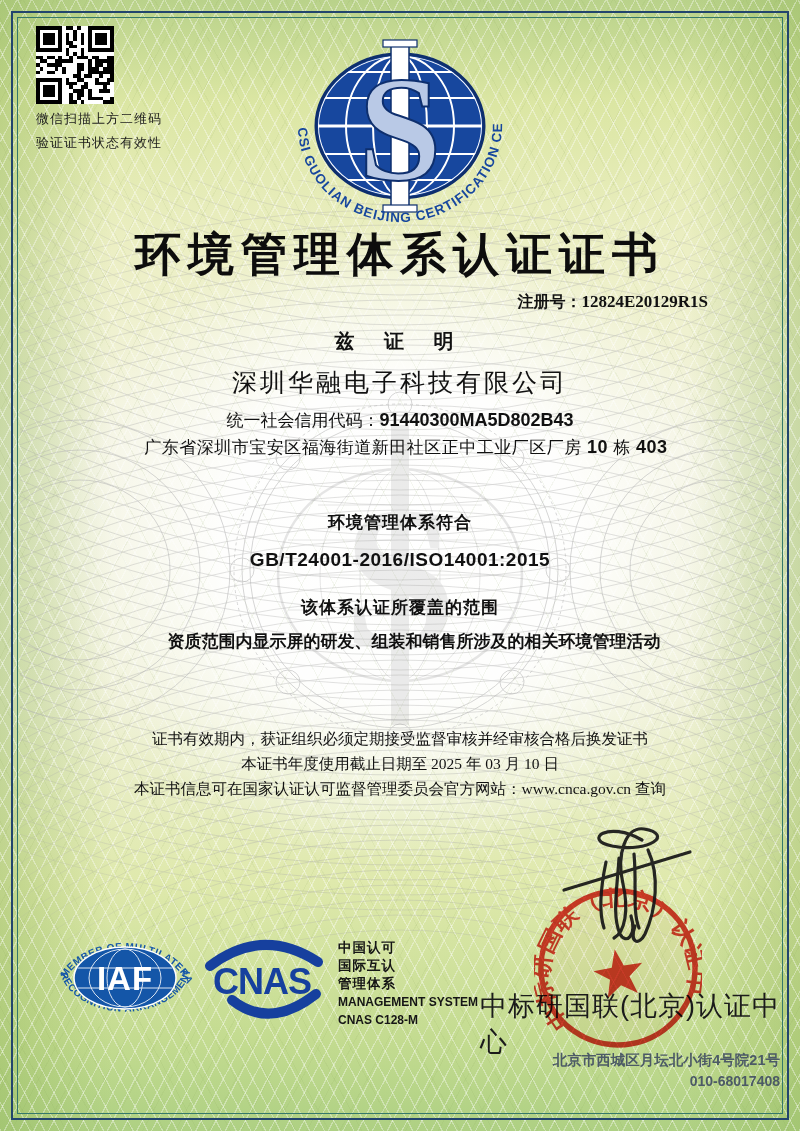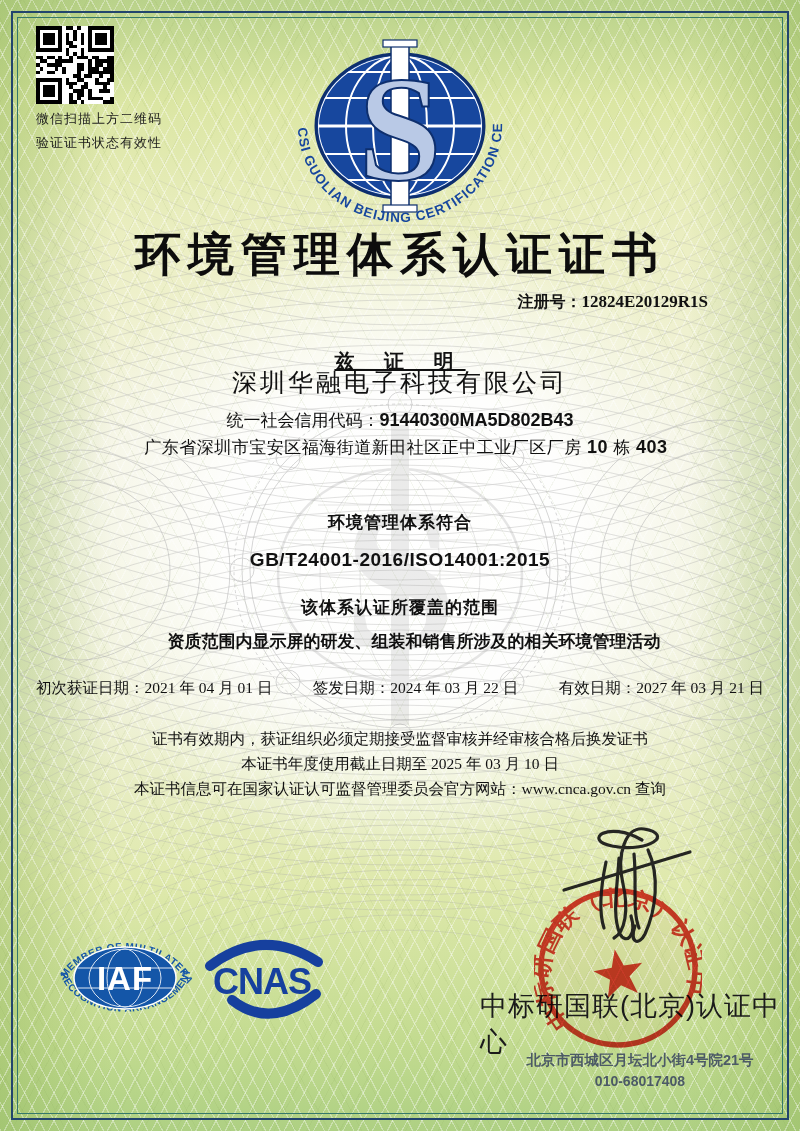--- a/index.html
+++ b/index.html
@@ -34,21 +34,21 @@
   .addrline{font-size:17px;color:#111;letter-spacing:.5px;}
   .addrline b{font-size:18px;}
   .stdline{font-size:17px;font-weight:700;color:#111;letter-spacing:1px;}
   .stdcode{font-size:19px;font-weight:700;color:#111;letter-spacing:.5px;}
   .scopeline{font-size:17px;font-weight:700;color:#111;}
   .dates{display:flex;justify-content:space-between;left:0;right:0;padding:0 36px;font-size:15.5px;color:#111;}
   .noteline{font-size:15.5px;color:#111;margin-top:8px;}
   .accred{font-size:13.5px;font-weight:700;color:#151515;line-height:18px;letter-spacing:1px;}
   .accred .en{font-size:12px;letter-spacing:0;}
   .certifier{font-size:27px;font-weight:500;color:#1b1b1b;letter-spacing:1px;}
-  .haddr{width:280px;text-align:center;color:#4c5a66;font-weight:700;}
+  .haddr{width:280px;text-align:right;color:#4c5a66;font-weight:700;}
   .haddr .l1{font-size:14.5px;}
   .haddr .l2{font-size:14px;margin-top:3px;}
   .seal{opacity:.9;mix-blend-mode:multiply;}
   .sig{opacity:.92;}
 </style>
 </head>
 <body>
 
 <div class="cert">
 
@@ -372,42 +372,37 @@
       <textPath href="#csiArc" startOffset="2">CSI GUOLIAN BEIJING CERTIFICATION CENTER</textPath>
     </text>
   </svg>
 
   <div class="abs ctr title" style="top:224px;">环境管理体系认证证书</div>
 
   <div class="abs regline" style="top:292px;right:92px;">
     <span style="font-weight:600;">注册号：</span><span class="serif num">12824E20129R1S</span>
   </div>
 
-  <div class="abs ctr heading-zzm" style="top:348px;text-decoration:underline;">兹 证 明</div>
+  <div class="abs ctr heading-zzm" style="top:328px;">兹 证 明</div>
   <div class="abs ctr company" style="top:366px;">深圳华融电子科技有限公司</div>
   <div class="abs ctr codeline" style="top:409px;">
     <span>统一社会信用代码：</span><b>91440300MA5D802B43</b>
   </div>
   <div class="abs ctr addrline" style="top:436px;padding-left:12px;">
     <span>广东省深圳市宝安区福海街道新田社区正中工业厂区厂房</span>
     <b>10</b>
     <span>栋</span>
     <b>403</b>
   </div>
 
   <div class="abs ctr stdline" style="top:511px;">环境管理体系符合</div>
   <div class="abs ctr stdcode" style="top:549px;">GB/T24001-2016/ISO14001:2015</div>
   <div class="abs ctr stdline" style="top:596px;">该体系认证所覆盖的范围</div>
   <div class="abs ctr scopeline" style="top:630px;margin-left:28px;">资质范围内显示屏的研发、组装和销售所涉及的相关环境管理活动</div>
 
-  <div class="abs dates serif" style="top:678px;">
-    <div><span>初次获证日期：</span><span>2021 年 04 月 01 日</span></div>
-    <div><span>签发日期：</span><span>2024 年 03 月 22 日</span></div>
-    <div><span>有效日期：</span><span>2027 年 03 月 21 日</span></div>
-  </div>
 
   <div class="abs ctr noteline serif" style="top:721px;">证书有效期内，获证组织必须定期接受监督审核并经审核合格后换发证书</div>
   <div class="abs ctr noteline serif" style="top:746px;">本证书年度使用截止日期至 2025 年 03 月 10 日</div>
   <div class="abs ctr noteline serif" style="top:771px;">本证书信息可在国家认证认可监督管理委员会官方网站：www.cnca.gov.cn 查询</div>
 
   <svg class="abs" style="left:54px;top:926px;" width="142" height="102" viewBox="0 0 142 102">
     <defs>
       <clipPath id="iafClip">
           <ellipse cx="71" cy="52" rx="50" ry="30"></ellipse>
         </clipPath>
@@ -429,20 +424,27 @@
     </g>
     <text x="71" y="64" text-anchor="middle" font-size="33" font-weight="bold" fill="#ffffff" letter-spacing="1">IAF</text>
   </svg>
 
   <svg class="abs" style="left:198px;top:936px;" width="130" height="86" viewBox="0 0 130 86">
     <path d="M 12,30 Q 64,-10 120,26" stroke="#16409e" stroke-width="10" fill="none" stroke-linecap="round"></path>
     <path d="M 34,64 Q 72,94 118,58" stroke="#16409e" stroke-width="10" fill="none" stroke-linecap="round"></path>
     <text x="64" y="58" text-anchor="middle" font-size="36" font-weight="bold" fill="#16409e" letter-spacing="-1">CNAS</text>
   </svg>
 
+  <div class="abs accred" style="left:338px;top:939px;">
+    <div>中国认可</div>
+    <div>国际互认</div>
+    <div>管理体系</div>
+    <div class="en">MANAGEMENT SYSTEM</div>
+    <div class="en">CNAS C128-M</div>
+  </div>
 
   <div class="abs certifier" style="left:480px;top:988px;">中标研国联(北京)认证中心</div>
 
   <svg class="abs seal" style="left:534px;top:884px;" width="168" height="168" viewBox="0 0 168 168">
     <defs>
       <path id="sealArc" d="M 26,130 A 70,70 0 1 1 142,130" fill="none"></path>
     </defs>
     <g transform="rotate(-10 84 84)">
       <circle cx="84" cy="84" r="77" fill="rgba(255,40,20,0.03)" stroke="#e02a1e" stroke-width="5.5"></circle>
       <text font-size="21" font-weight="bold" fill="#e02a1e">

